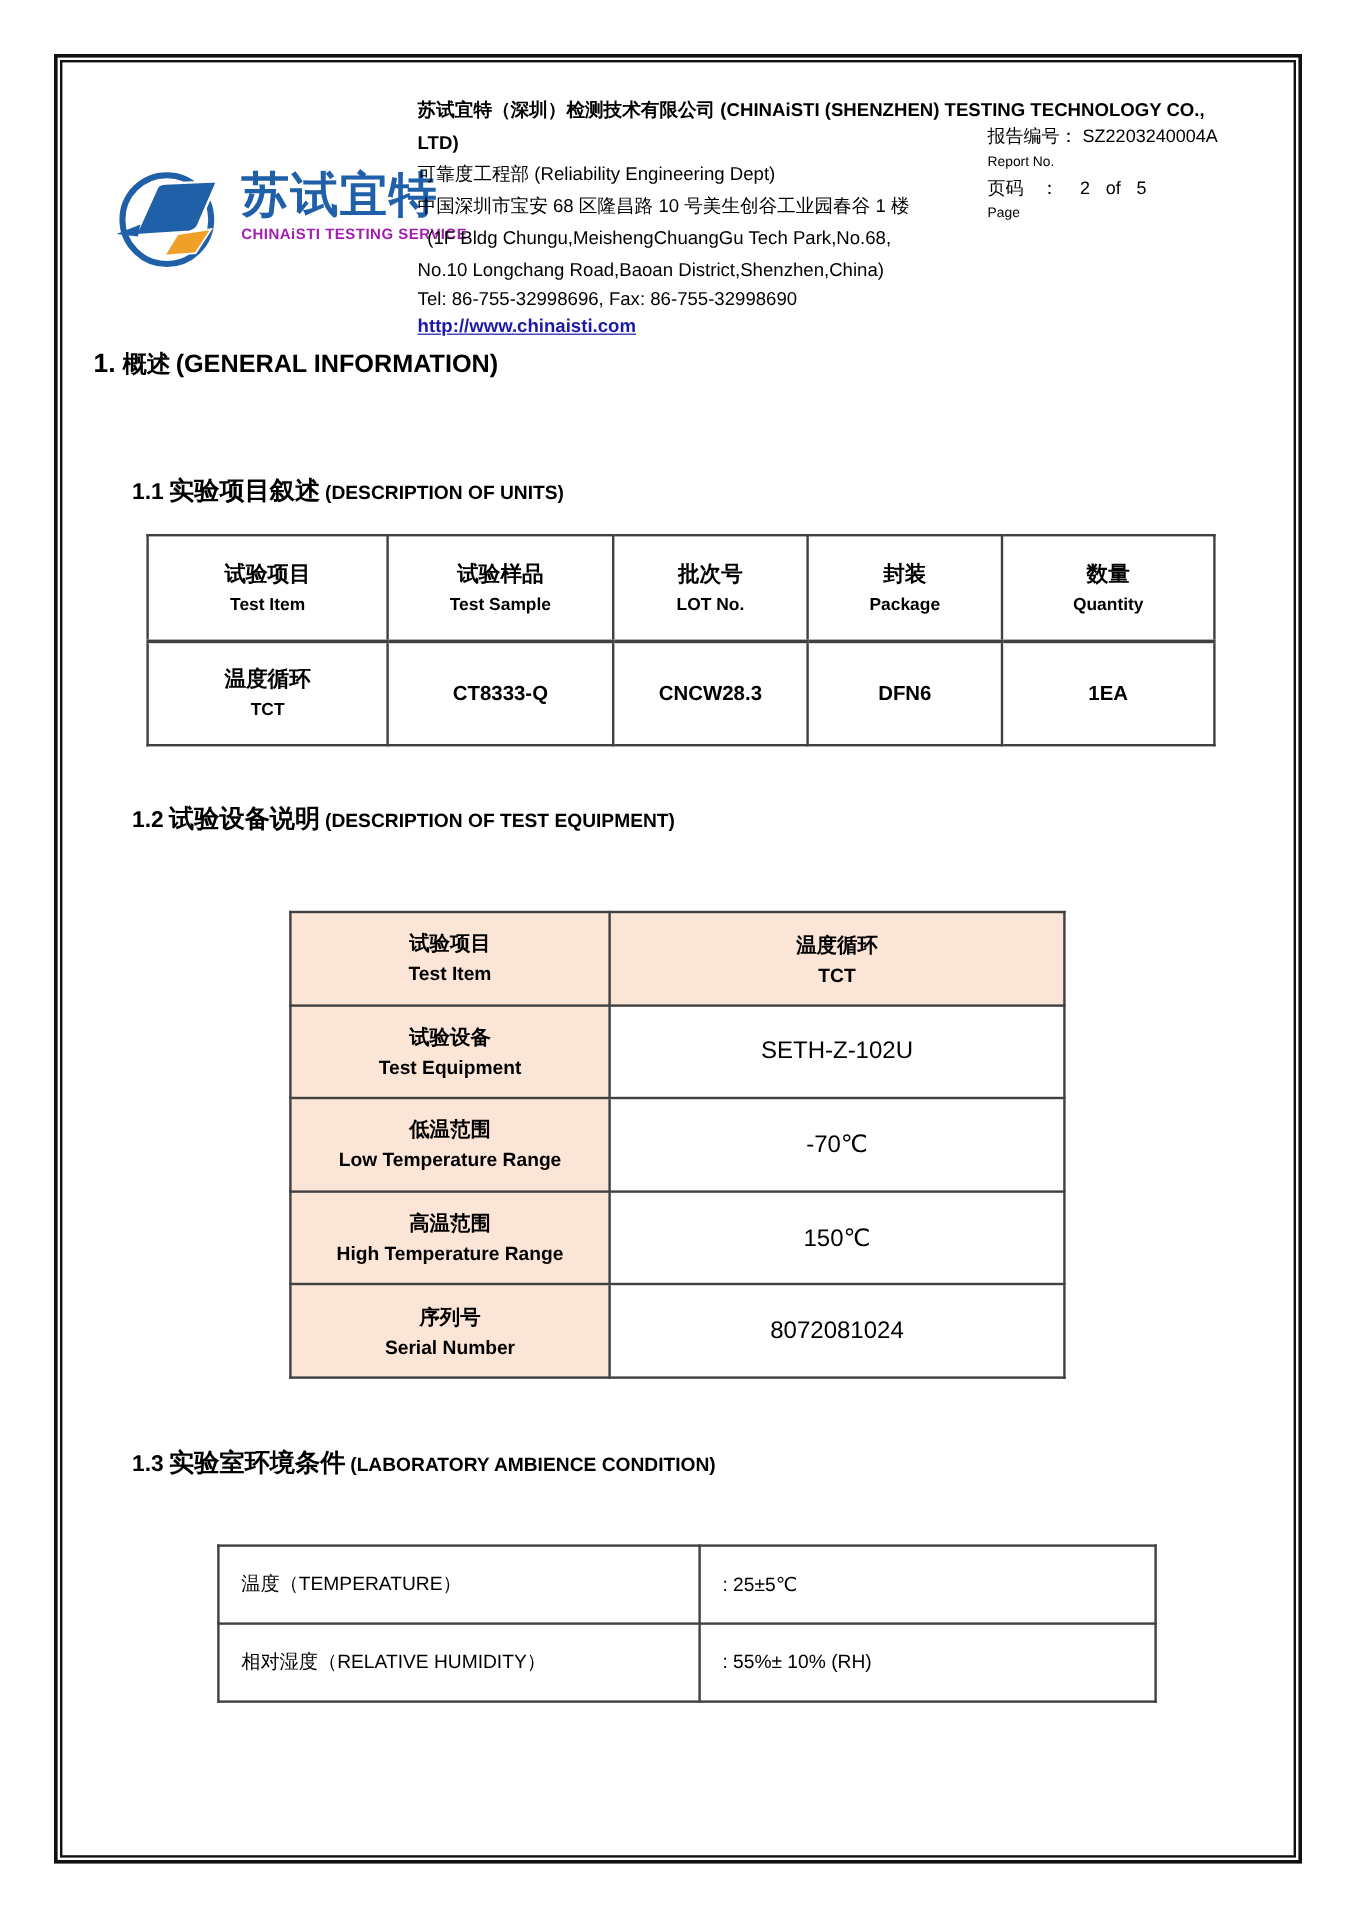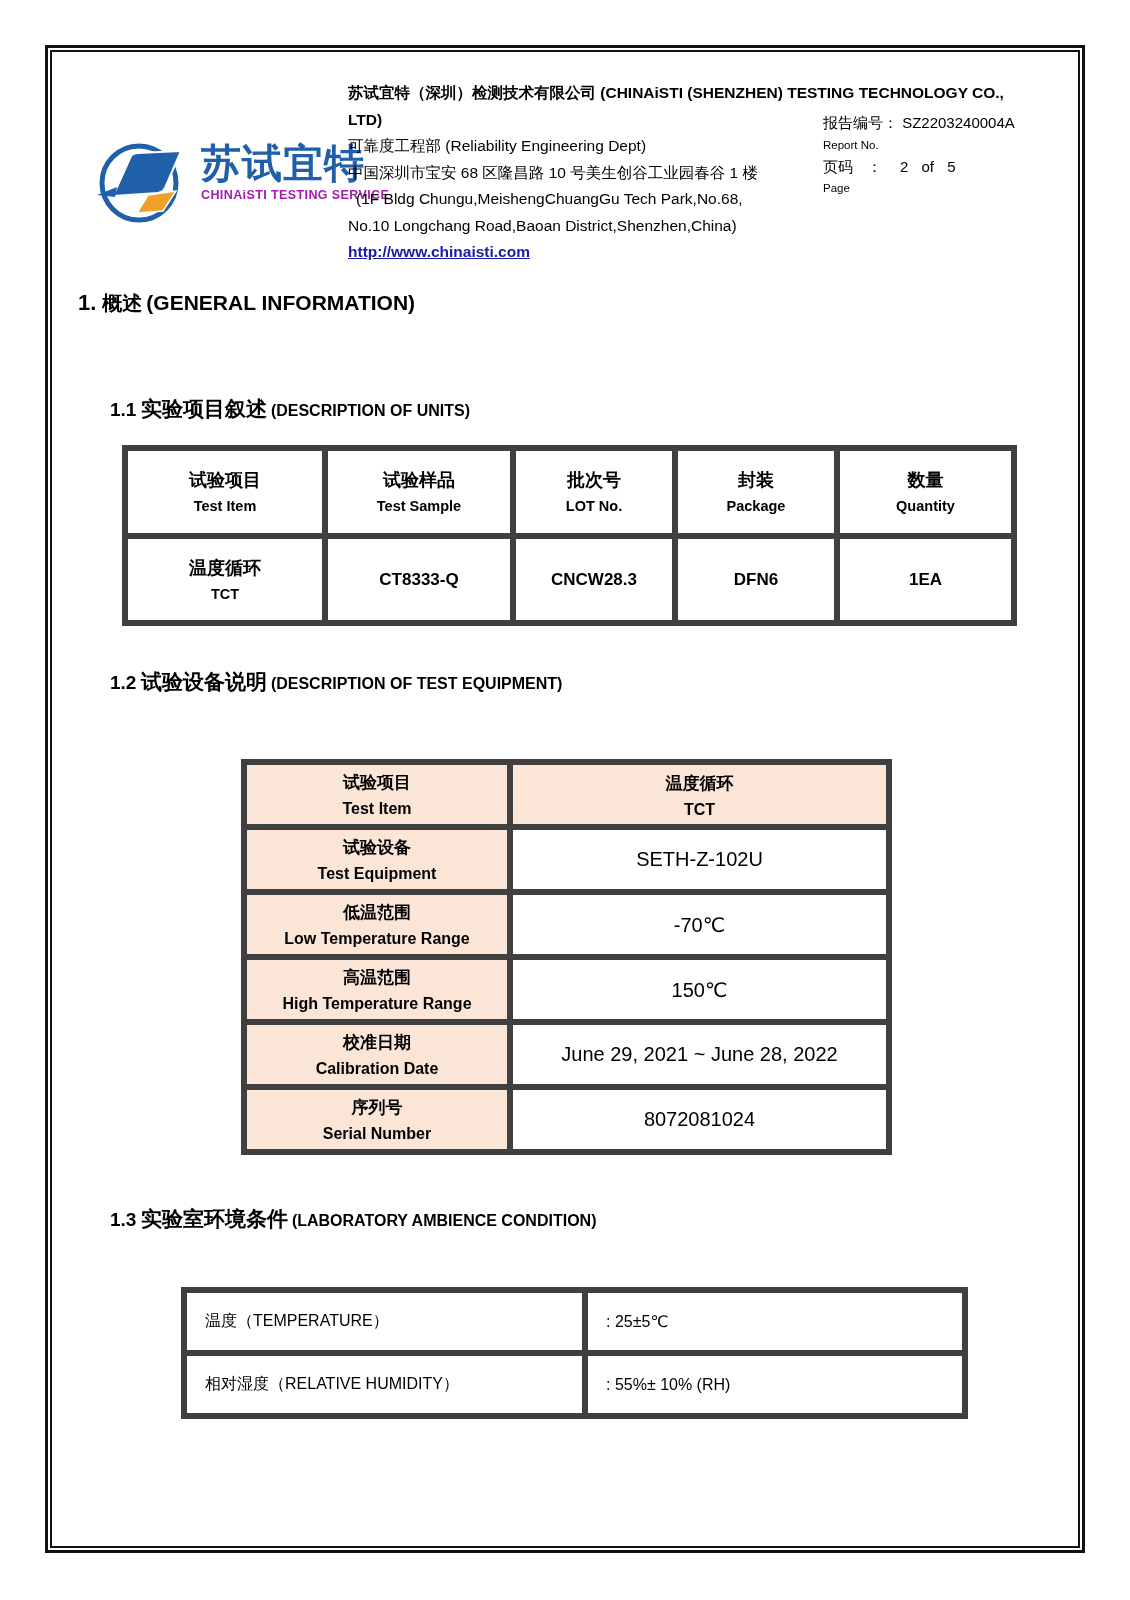--- a/index.html
+++ b/index.html
@@ -22,21 +22,21 @@
   .logo-zh { font-size:40px; font-weight:bold; color:#2060a8; letter-spacing:1px; line-height:46px; }
   .logo-en { font-size:12.5px; font-weight:bold; color:#a21caf; letter-spacing:.4px; margin-top:2px; }
 
   
   .head-block { left:348px; top:80px; width:660px; font-size:15.5px; line-height:26.5px; }
   .head-block .b { font-weight:bold; }
   .head-block .tel { line-height:21px; }
   .site-link { font-weight:bold; color:#1a1aa6; text-decoration:underline; line-height:21px; display:inline-block; }
 
   
-  .meta { left:823px; top:114px; font-size:15px; }
+  .meta { left:823px; top:104px; font-size:15px; }
   .meta .small { font-size:11.5px; line-height:13px; }
   .meta-row1 { margin-bottom:6px; }
   .meta-pagerow { margin-top:6px; margin-bottom:5px; }
   .meta-pagerow .colon { margin:0 18px 0 14px; }
   .meta-pagerow .val { word-spacing:9px; }
 
   
   .h1 { left:78px; top:290px; font-weight:bold; }
   .h1 .num { font-size:22px; }
   .h1 .zh { font-size:20px; margin-left:6px; }
@@ -44,21 +44,21 @@
   .sub { font-weight:bold; left:110px; }
   .sub .num { font-size:19px; }
   .sub .zh { font-size:21px; }
   .sub .en { font-size:16px; margin-left:4px; }
   .sub-11 { top:395px; }
   .sub-12 { top:668px; }
   .sub-13 { top:1205px; }
 
   
   table { border-collapse:collapse; table-layout:fixed; }
-  td,th { border:6px solid #404040; text-align:center; vertical-align:middle; }
+  td,th { border:2px solid #404040; text-align:center; vertical-align:middle; }
   .zh-line { font-size:18px; font-weight:bold; line-height:29px; }
   .en-line { font-size:14.5px; font-weight:bold; line-height:23px; }
 
   
   .t1 { left:122px; top:445px; width:889px; height:175px; }
   .t1 th { border-bottom-width:3px; height:88px; }
   .t1 td { height:87px; }
   .t1 .val { font-size:17px; font-weight:bold; }
 
   
@@ -96,20 +96,21 @@
   </div>
 </div>
 
 <div class="abs head-block">
   <div class="b">苏试宜特（深圳）检测技术有限公司 (CHINAiSTI (SHENZHEN) TESTING TECHNOLOGY CO.,</div>
   <div class="b">LTD)</div>
   <div>可靠度工程部 (Reliability Engineering Dept)</div>
   <div>中国深圳市宝安 68 区隆昌路 10 号美生创谷工业园春谷 1 楼</div>
   <div style="padding-left:8px;">(1F Bldg Chungu,MeishengChuangGu Tech Park,No.68,</div>
   <div>No.10 Longchang Road,Baoan District,Shenzhen,China)</div>
+  <div class="tel">Tel: 86-755-32998696, Fax: 86-755-32998690</div>
   <a href="#" class="site-link">http://www.chinaisti.com</a>
 </div>
 
 <div class="abs meta">
   <div class="meta-row1">
     <span>报告编号：</span>
     <span>SZ2203240004A</span>
   </div>
   <div class="small">Report No.</div>
   <div class="meta-pagerow">
@@ -208,27 +209,20 @@
   </tr>
   <tr>
     <td class="lbl">
           <div class="zh-line">高温范围</div>
           <div class="en-line">High Temperature Range</div>
         </td>
     <td class="val">150℃</td>
   </tr>
   <tr>
     <td class="lbl">
-          <div class="zh-line">校准日期</div>
-          <div class="en-line">Calibration Date</div>
-        </td>
-    <td class="val">June 29, 2021 ~ June 28, 2022</td>
-  </tr>
-  <tr>
-    <td class="lbl">
           <div class="zh-line">序列号</div>
           <div class="en-line">Serial Number</div>
         </td>
     <td class="val">8072081024</td>
   </tr>
 </tbody>
   </table>
 
 <div class="abs sub sub-13">
   <span class="num">1.3</span>

